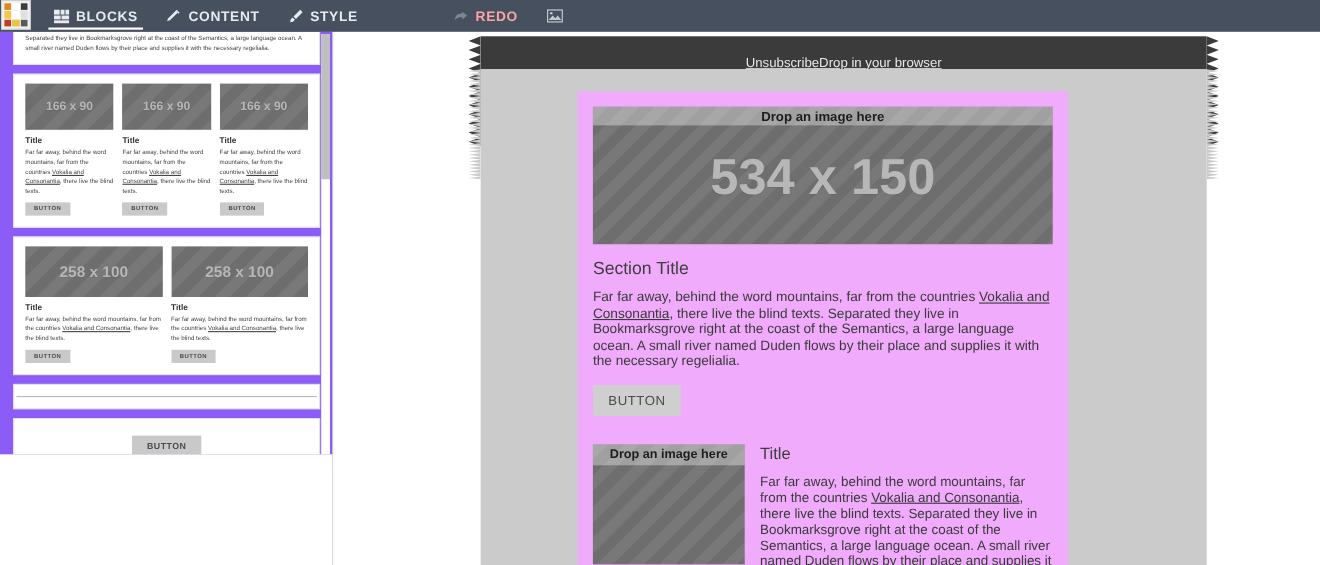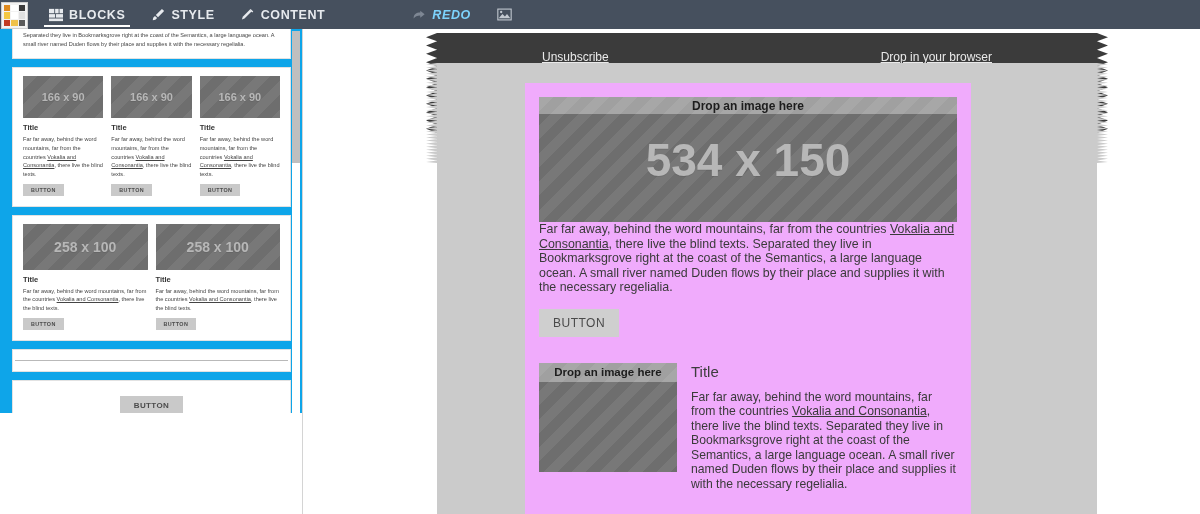--- a/index.html
+++ b/index.html
@@ -8,51 +8,51 @@
     font-family: "Liberation Sans", sans-serif;
     background:#ffffff;
     font-size:13px;
     color:#333;
   }
 
   
   #toolbar {
     position:absolute; left:0; top:0; width:1200px; height:29px;
     background:#46505e;
-    display:flex; align-items:flex-end;
+    display:flex; align-items:flex-start;
     color:#e7eaee;
     user-select:none;
   }
   #logo {
     width:27px; height:27px; margin-left:1px; margin-right:8px;
     background:#f2f2f2; border:1px solid #cfcfcf;
     display:grid; grid-template-columns:1fr 1fr 1fr; grid-template-rows:1fr 1fr 1fr;
     gap:1px; padding:2px;
   }
   #logo i { display:block; }
   .tb-item {
     display:flex; align-items:center; gap:6px;
     height:29px; padding:0 13px;
     font-size:12.5px; letter-spacing:.6px; font-weight:bold;
     position:relative; cursor:pointer;
   }
   .tb-item.active::after {
     content:""; position:absolute; left:8px; right:8px; bottom:2px;
     height:2px; background:#ffffff;
   }
-  .tb-item.dim { color:#7dd3fc;font-style:italic; }
+  .tb-item.dim { color:#fca5a5; }
   .tb-sep { flex:0 0 60px; }
   .tb-spacer { flex:1 1 auto; }
   .tb-icon { display:inline-block; line-height:1; }
   .tb-icon svg { display:block; }
 
   
   #left-panel {
     position:absolute; left:0; top:29px; width:303px; height:384px;
-    background:#0ea5e9; overflow:hidden;
+    background:#8b5cf6; overflow:hidden;
   }
   #left-scroll {
     position:absolute; left:0; top:0; width:303px; height:485px;
     padding-right:0;
   }
   .blk {
     background:#ffffff;
     margin:0 12px 8px 12px;
     border:1px solid #e2e2e2;
     position:relative;
@@ -122,21 +122,21 @@
   
   #email-wrap {
     position:absolute; left:134px; top:0; width:660px; height:485px;
   }
   #email-head {
     position:relative;
     height:30px; background:#3b3b3b;
     margin-top:4px;
   }
   #email-head-inner {
-    height:47px; display:flex; align-items:center; justify-content:space-between;
+    height:47px; display:flex; align-items:center; justify-content:center;
     padding:0 105px;
   }
   #email-head a {
     color:#e9e9e9; font-size:12px; text-decoration:underline;
   }
   #email-body {
     position:relative;
     background:#cbcbcb;
     height:451px;
   }
@@ -201,35 +201,35 @@
         <rect x="8" y="7" width="8" height="4"></rect>
           <rect x="0" y="12" width="16" height="3"></rect>
       </svg>
     </span>
     <span>BLOCKS</span>
   </div>
 
   <div class="tb-item">
     <span class="tb-icon">
       <svg width="14" height="14" viewBox="0 0 16 16" fill="#e7eaee">
+        <path d="M1 13l1-3 8-8 2 2-8 8-3 1z"></path>
+          <path d="M11 1l3 3-1.2 1.2-3-3z"></path>
+      </svg>
+    </span>
+    <span>CONTENT</span>
+  </div>
+
+  <div class="tb-item">
+    <span class="tb-icon">
+      <svg width="14" height="14" viewBox="0 0 16 16" fill="#e7eaee">
         <path d="M12.5 1l2.5 2.5-7 7L5.5 8z"></path>
           <path d="M4.5 9l2.5 2.5-2 2-3 .5.5-3z"></path>
       </svg>
     </span>
     <span>STYLE</span>
-  </div>
-
-  <div class="tb-item">
-    <span class="tb-icon">
-      <svg width="14" height="14" viewBox="0 0 16 16" fill="#e7eaee">
-        <path d="M1 13l1-3 8-8 2 2-8 8-3 1z"></path>
-          <path d="M11 1l3 3-1.2 1.2-3-3z"></path>
-      </svg>
-    </span>
-    <span>CONTENT</span>
   </div>
 
   <div class="tb-sep"></div>
 
 
   <div class="tb-item dim">
     <span class="tb-icon">
       <svg width="15" height="14" viewBox="0 0 16 16" fill="#7e8794">
         <path d="M10 3l5 4-5 4V8.5c-3.5 0-6 1-7.5 3.5-.3-5 3-7 7.5-7z"></path>
       </svg>
@@ -355,20 +355,21 @@
       <div id="email-sheet">
 
         <div class="pad">
           <div class="ph hero-ph">
             <div class="drop-bar">Drop an image here</div>
             <span>534 x 150</span>
           </div>
         </div>
 
         <div class="pad">
+          <h2 class="sec-title">Section Title</h2>
           <p class="sec-text"><span>Far far away, behind the word mountains, far from the countries </span><a href="#">Vokalia and Consonantia</a><span>, there live the blind texts. Separated they live in Bookmarksgrove right at the coast of the Semantics, a large language ocean. A small river named Duden flows by their place and supplies it with the necessary regelialia.</span></p>
           <span class="big-btn">BUTTON</span>
         </div>
 
         <div class="pad two-col">
           <div class="col-img">
             <div class="ph small-ph">
               <div class="drop-bar">Drop an image here</div>
             </div>
           </div>

